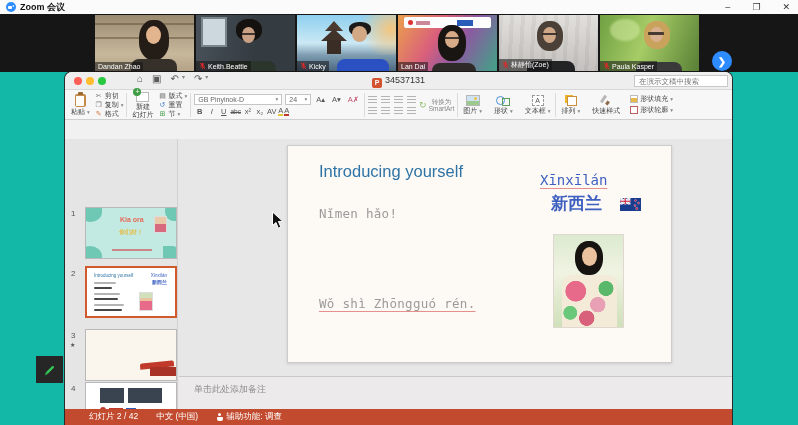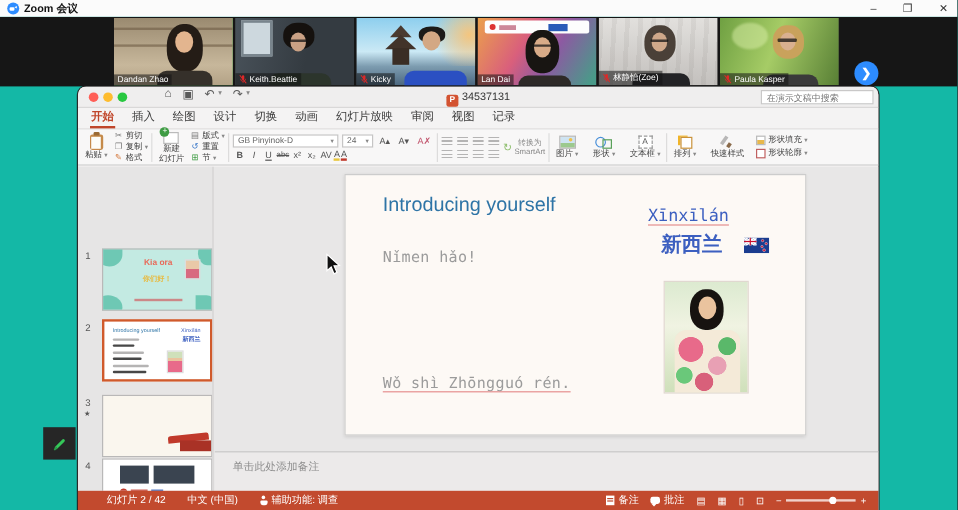--- a/index.html
+++ b/index.html
@@ -348,32 +348,20 @@
         <span class="dd">▾</span>
         <span>↷</span>
         <span class="dd">▾</span>
       </span>
       <span class="tb-title">
         <span class="ppt-badge">P</span><span>34537131</span>
       </span>
       <input class="searchbox" placeholder="在演示文稿中搜索" style="">
     </div>
 
-    <div class="tabs">
-      <span class="tab active">开始</span>
-      <span class="tab">插入</span>
-      <span class="tab">绘图</span>
-      <span class="tab">设计</span>
-      <span class="tab">切换</span>
-      <span class="tab">动画</span>
-      <span class="tab">幻灯片放映</span>
-      <span class="tab">审阅</span>
-      <span class="tab">视图</span>
-      <span class="tab">记录</span>
-    </div>
 
     <div class="ribbon">
       <div class="rgroup">
         <div class="rbig">
           <span class="clipboard"></span>
           <span class="rlabel"><span>粘贴</span> <span class="dd">▾</span></span>
         </div>
         <div class="rcol">
           <div class="rrow">
               <span class="ric">✂</span>
@@ -552,21 +540,21 @@
 
         </div>
 
       </div>
 
       <div class="editor">
         <div class="slide">
           <div class="s-title">Introducing yourself</div>
 
           <div class="pinyin" style="top:60px;">Nǐmen hǎo!</div>
-          <div class="pinyin red-u" style="top:150px;margin-top:15px;">Wǒ shì Zhōngguó rén.</div>
+          <div class="pinyin red-u" style="top:150px;">Wǒ shì Zhōngguó rén.</div>
 
           <div class="country-py">Xīnxīlán</div>
           <div class="country-hz">新西兰</div>
 
           <svg class="nz-flag" viewBox="0 0 42 26">
             <rect width="42" height="26" fill="#1a3c8f"></rect>
             <g>
               <polygon points="0,0 21,13 21,10 4,0" fill="#fff"></polygon>
                 <polygon points="21,13 0,0 0,3 16,13" fill="#fff"></polygon>
               <polygon points="0,13 21,0 16,0 0,10" fill="#fff"></polygon>
@@ -595,41 +583,20 @@
       </div>
     </div>
 
     <div class="statusbar">
       <span class="sb-item">幻灯片 2 / 42</span>
       <span class="sb-item">中文 (中国)</span>
       <span class="sb-item">
         <span class="acc-ic"></span>
         <span>辅助功能: 调查</span>
       </span>
-      <span class="sb-right">
-        <span class="sb-item">
-          <span class="page-ic"></span>
-          <span>备注</span>
-        </span>
-        <span class="sb-item">
-          <span class="bubble-ic"></span>
-          <span>批注</span>
-        </span>
-        <span class="view-ic">▤</span>
-        <span class="view-ic">▦</span>
-        <span class="view-ic">▯</span>
-        <span class="view-ic">⊡</span>
-        <span class="zoom-slider">
-          <span class="view-ic">−</span>
-          <span class="track">
-              <span class="knob"></span>
-            </span>
-          <span class="view-ic">+</span>
-        </span>
-      </span>
     </div>
   </div>
 
   <svg class="cursor" width="13" height="19" viewBox="0 0 13 19">
     <path d="M1.5 1 L1.5 14.5 L5 11.5 L7.3 17.2 L9.8 16 L7.4 10.5 L11.8 10.3 Z" fill="#111" stroke="#fff" stroke-width="1"></path>
   </svg>
 
 </div>
 
 </body></html>

